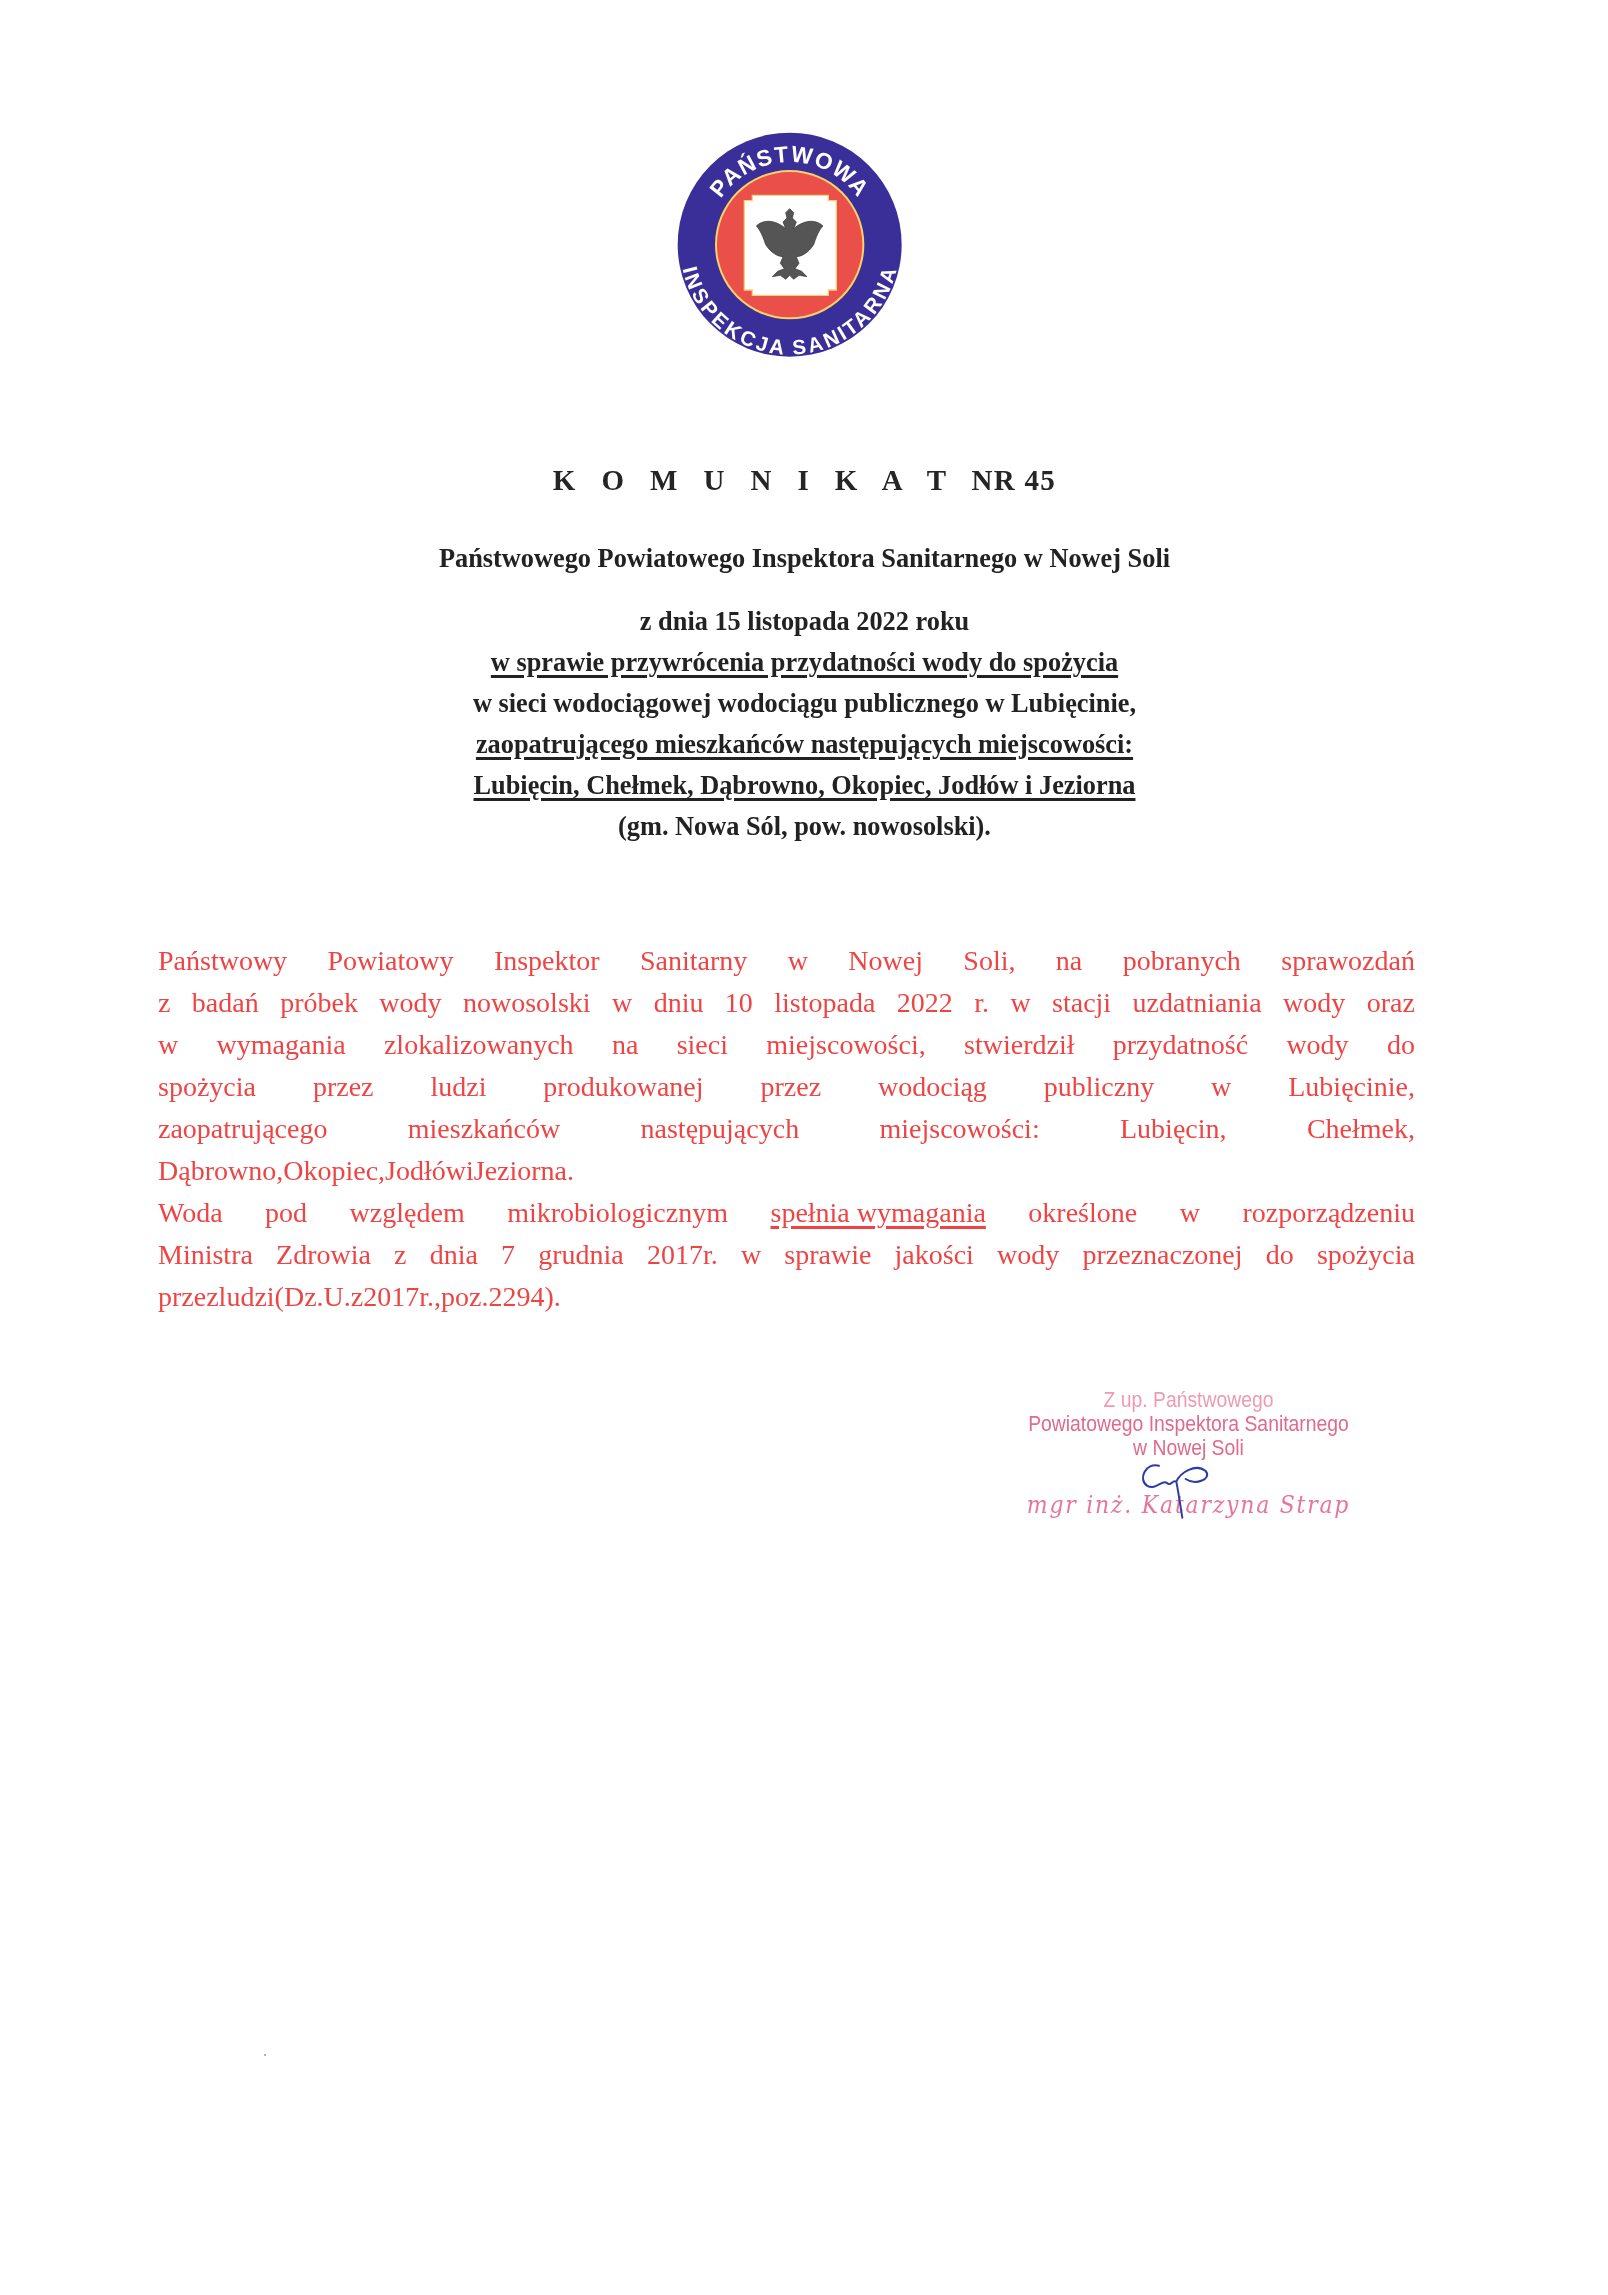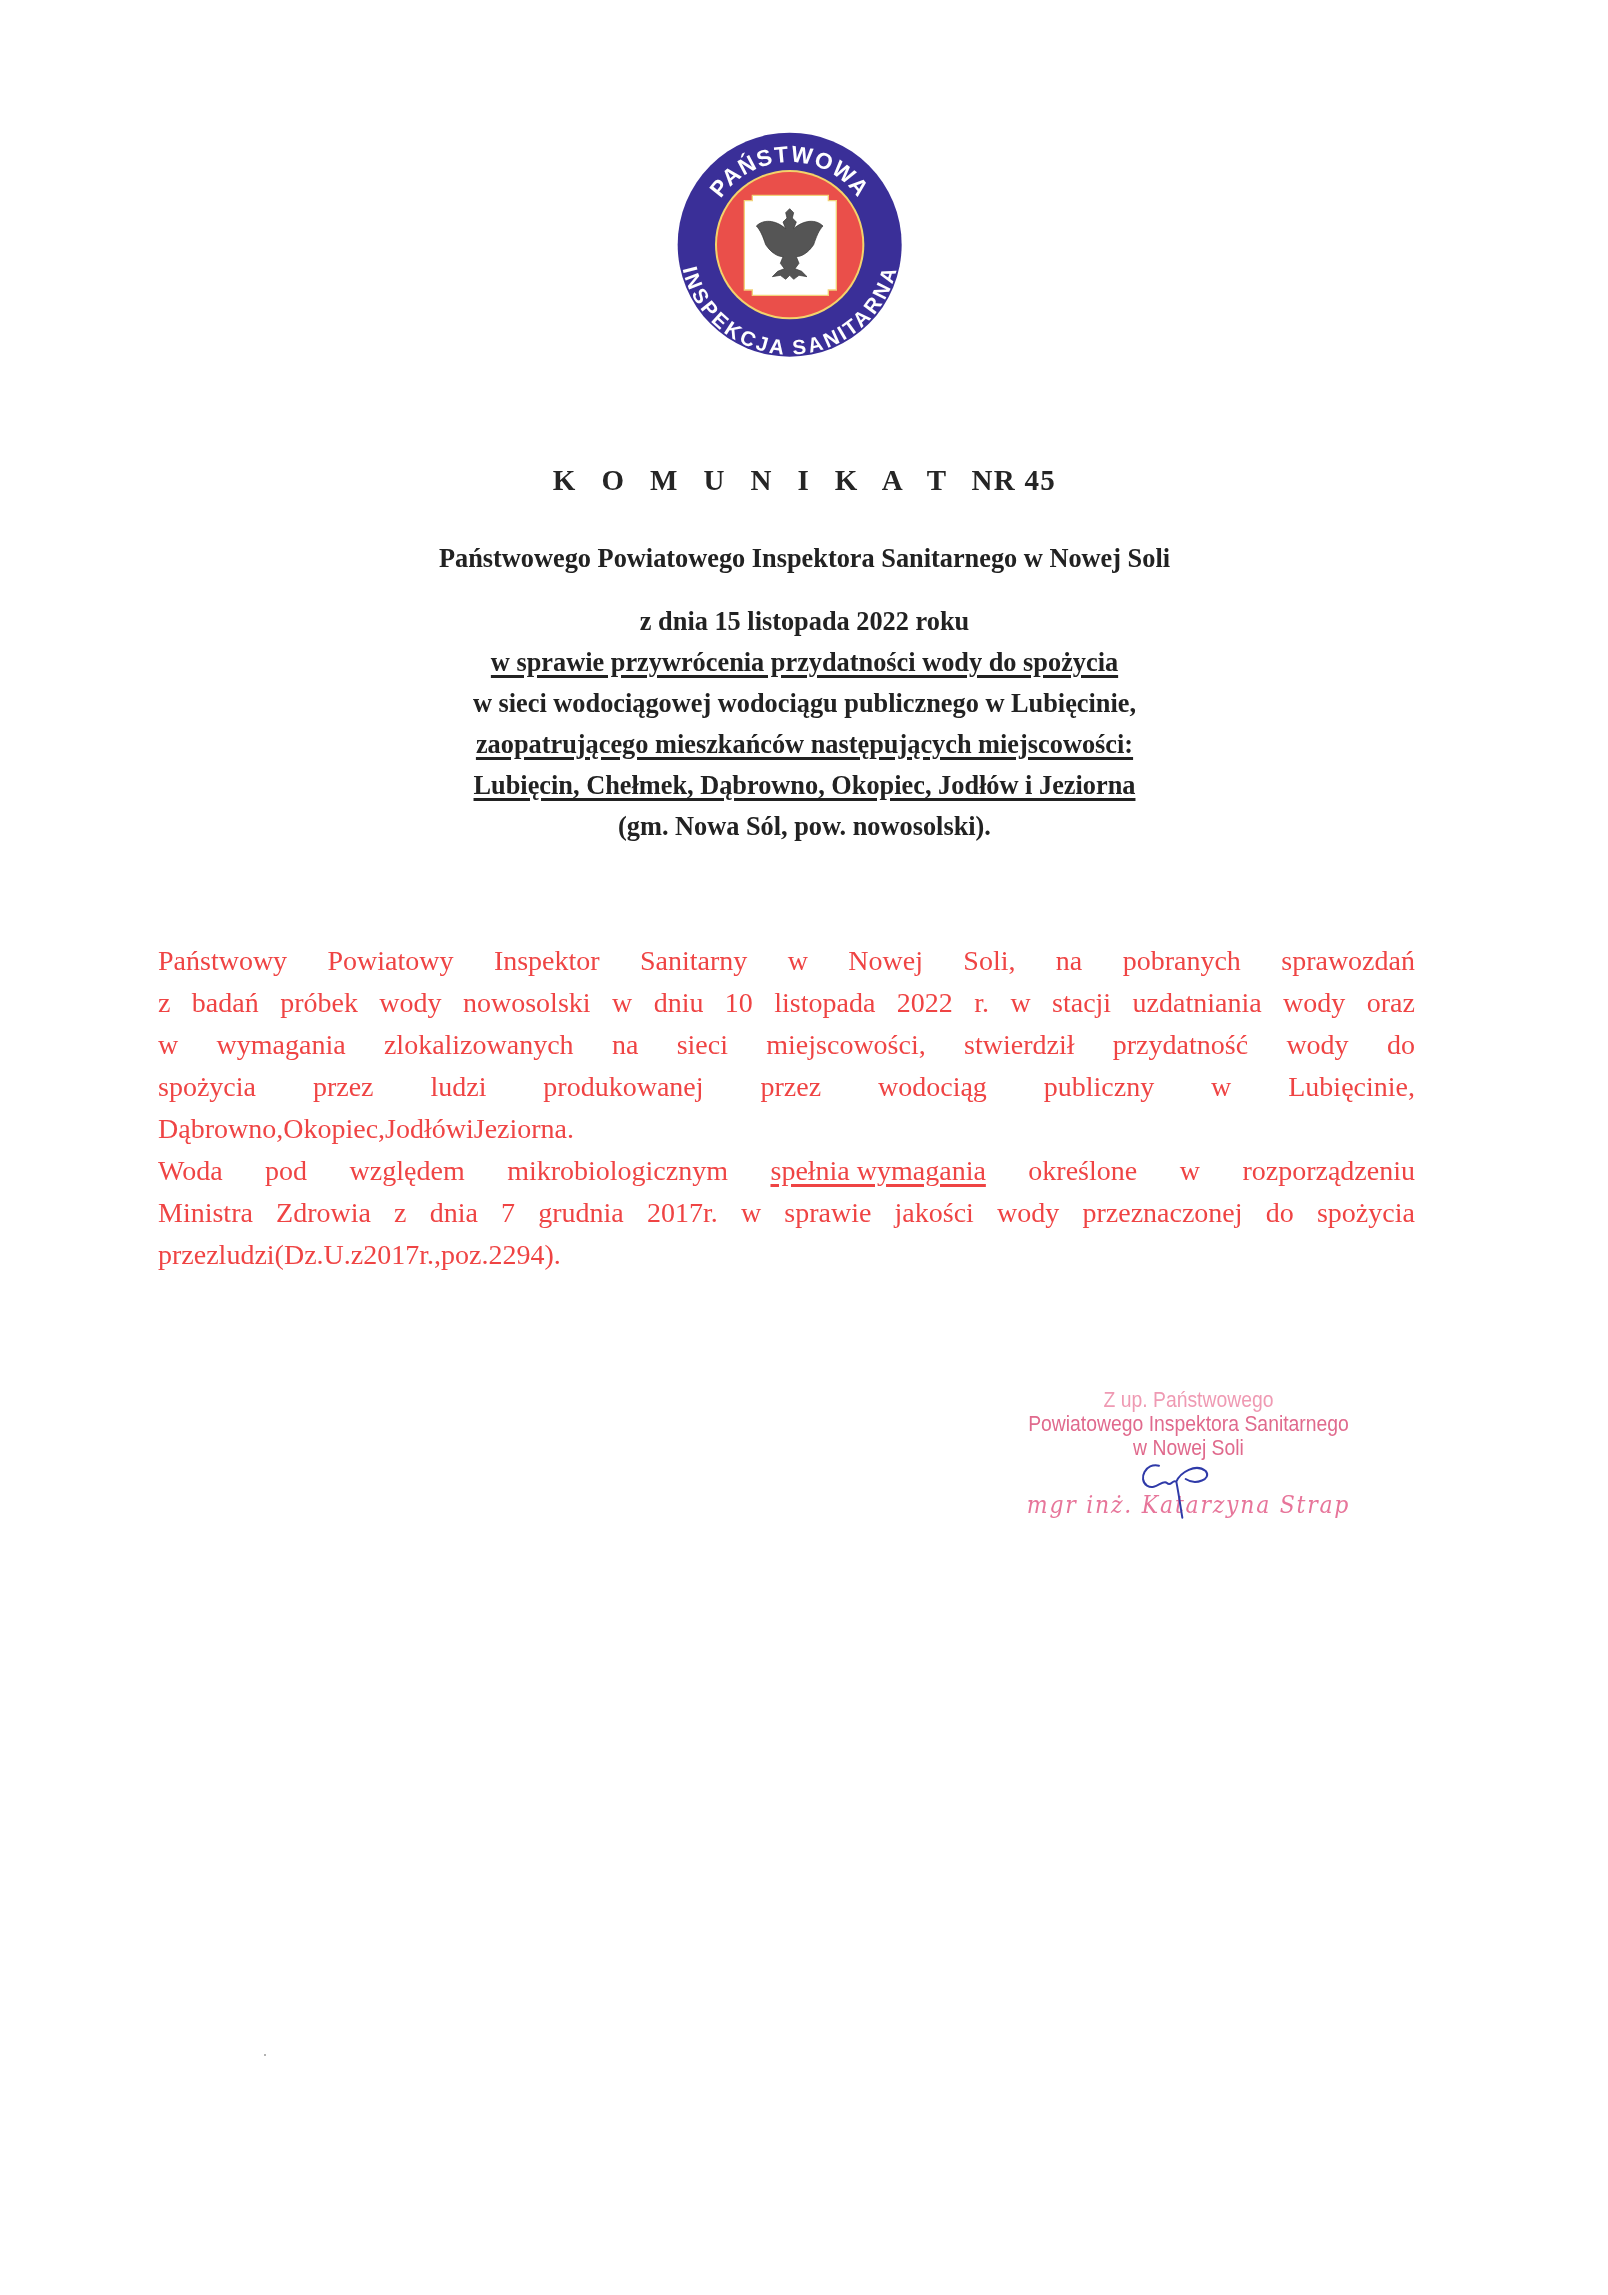--- a/index.html
+++ b/index.html
@@ -117,20 +117,28 @@
       <span class="w b">spożycia</span>
       <span class="w b">przez</span>
       <span class="w b">ludzi</span>
       <span class="w b">produkowanej</span>
       <span class="w b">przez</span>
       <span class="w b">wodociąg</span>
       <span class="w b">publiczny</span>
       <span class="w b">w</span>
       <span class="w b">Lubięcinie,</span>
     </div>
+    <div class="line">
+      <span class="w b">zaopatrującego</span>
+      <span class="w b">mieszkańców</span>
+      <span class="w b">następujących</span>
+      <span class="w b">miejscowości:</span>
+      <span class="w b">Lubięcin,</span>
+      <span class="w b">Chełmek,</span>
+    </div>
     <div class="line last">
       <span class="w b">Dąbrowno,</span>
       <span class="w b">Okopiec,</span>
       <span class="w b">Jodłów</span>
       <span class="w b">i</span>
       <span class="w b">Jeziorna.</span>
     </div>
     <div class="line">
       <span class="w ">Woda</span>
       <span class="w ">pod</span>

